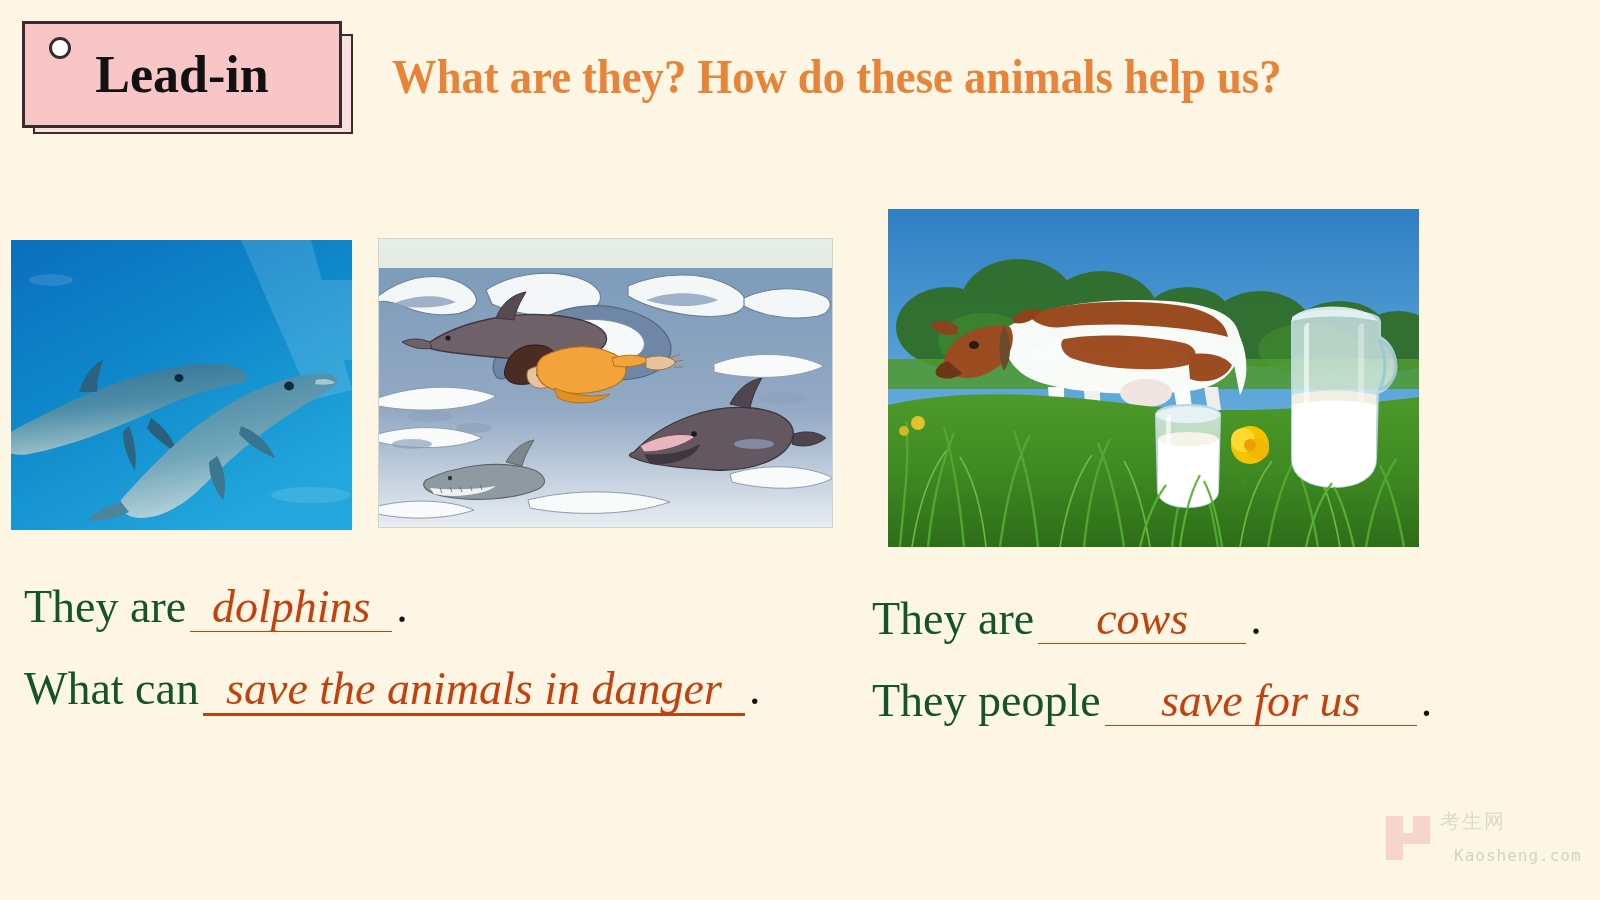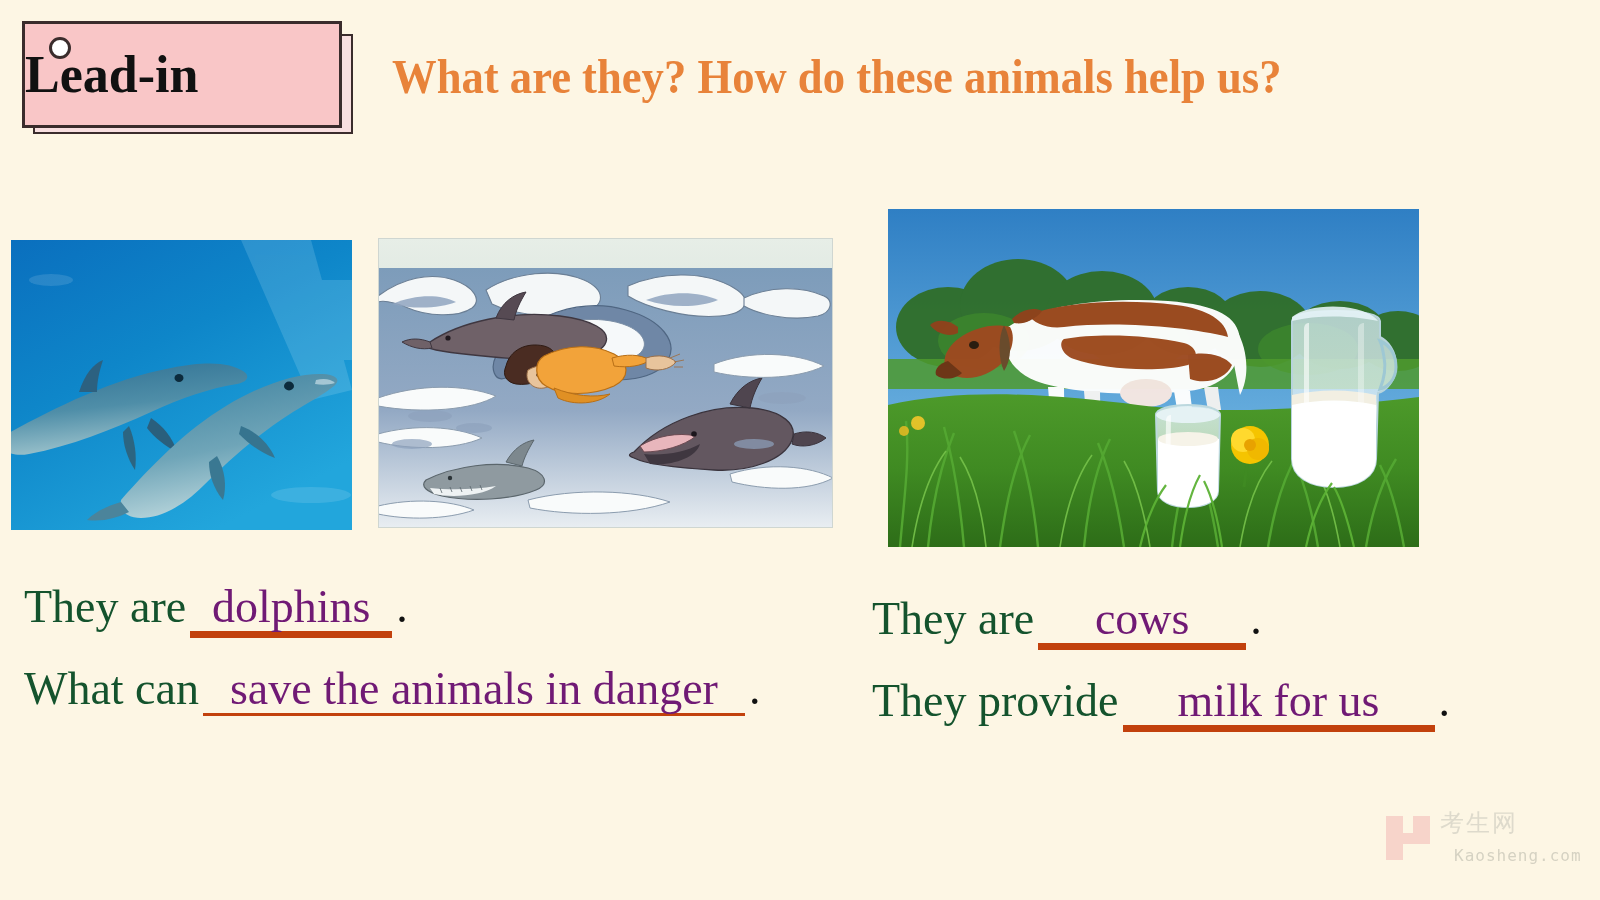--- a/index.html
+++ b/index.html
@@ -21,21 +21,21 @@
   .badge-card{
     position:absolute;left:11px;top:5px;width:320px;height:107px;
     background:#f9c6c7;border:3px solid #3a2c2c;box-sizing:border-box;
   }
   .badge-hole{
     position:absolute;left:24px;top:13px;width:22px;height:22px;border-radius:50%;
     background:#ffffff;border:3px solid #3a2c2c;box-sizing:border-box;
   }
   .badge-label{
     position:absolute;left:0;right:0;top:50%;transform:translateY(-50%);
-    text-align:left;font-size:52px;font-weight:bold;color:#111111;
+    text-align:center;font-size:52px;font-weight:bold;color:#111111;
     letter-spacing:0px;line-height:1;
     font-family:"Liberation Serif",serif;
   }
 
   
   .heading{
     position:absolute;left:392px;top:52px;
     color:#e8833a;font-weight:bold;font-size:48px;
     font-family:"Liberation Serif",serif;
     transform:scaleX(.93);transform-origin:left center;
@@ -49,24 +49,25 @@
   #img-cow{left:888px;top:209px;width:531px;height:338px;}
   .photo svg{display:block;width:100%;height:100%;}
 
   
   .sent{
     position:absolute;white-space:nowrap;
     color:#111111;font-family:"Liberation Serif",serif;
   }
   .sent .lead{color:#14532d;}
   .blank{
-    color:#701a75;display:inline-block;text-align:center;
-    border-bottom:7px solid #c2410c;
+    color:#c2410c;display:inline-block;text-align:center;
+    border-bottom:1px solid #c2410c;
     padding:0 6px 1px 6px;margin:0 4px;
     line-height:1.0;
+    font-style:italic;
   }
   .dot{color:#111;}
 
   #left-s1{left:24px;top:580px;font-size:46px;}
   #left-s1 .blank{min-width:190px;}
   #left-s2{left:24px;top:662px;font-size:46px;}
   #left-s2 .blank{min-width:530px;border-bottom-width:3px;}
 
   #right-s1{left:872px;top:592px;font-size:46px;}
   #right-s1 .blank{min-width:196px;}
@@ -78,21 +79,21 @@
     position:absolute;left:1386px;top:812px;width:200px;height:62px;
     opacity:.85;
   }
   .wm-mark{position:absolute;left:0;top:4px;width:44px;height:44px;}
   .wm-mark i{position:absolute;background:#f6cfc6;display:block;}
   .wm-mark i:nth-child(1){left:0;top:0;width:17px;height:17px;}
   .wm-mark i:nth-child(2){left:27px;top:0;width:17px;height:17px;}
   .wm-mark i:nth-child(3){left:0;top:17px;width:44px;height:11px;}
   .wm-mark i:nth-child(4){left:0;top:28px;width:17px;height:16px;}
   .wm-cn{
-    position:absolute;left:54px;top:-2px;font-size:24px;color:#d9d6c8;
+    position:absolute;left:54px;top:-2px;font-size:20px;color:#d9d6c8;
     font-family:"DejaVu Sans",sans-serif;letter-spacing:2px;line-height:1.1;
   }
   .wm-en{
     position:absolute;left:56px;top:34px;font-size:16px;color:#cfccbd;
     font-family:"DejaVu Sans Mono",monospace;letter-spacing:1px;margin-left:12px;
   }
 </style>
 </head>
 <body>
 
@@ -425,21 +426,21 @@
 
   <div class="sent" id="left-s2">
     <span class="lead">What can</span><span class="blank">save the animals in danger</span><span class="dot">.</span>
   </div>
 
   <div class="sent" id="right-s1">
     <span class="lead">They are</span><span class="blank">cows</span><span class="dot">.</span>
   </div>
 
   <div class="sent" id="right-s2">
-    <span class="lead">They provide</span><span class="blank">milk for us</span><span class="dot">.</span>
+    <span class="lead">They people</span><span class="blank">save for us</span><span class="dot">.</span>
   </div>
 
   <div class="watermark">
     <div class="wm-mark">
       <i></i>
         <i></i>
         <i></i>
         <i></i>
     </div>
     <div class="wm-cn">考生网</div>

